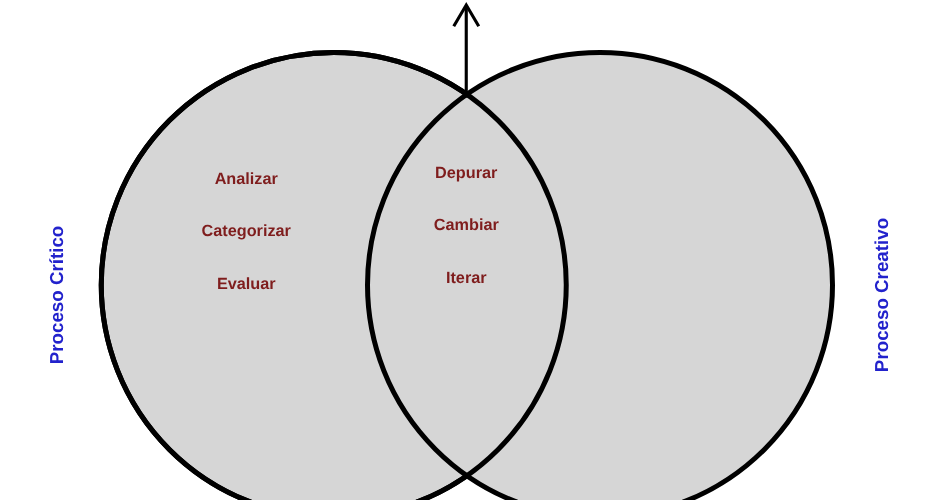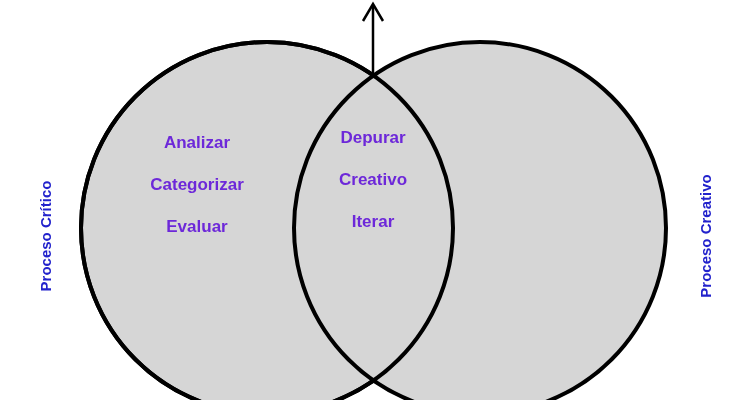--- a/index.html
+++ b/index.html
@@ -25,23 +25,23 @@
   }
   .col {
     position: absolute;
     display: flex;
     flex-direction: column;
     align-items: center;
     gap: 22px;
     width: 170px;
   }
   .item {
-    font-size: 17px;
+    font-size: 13px;
     font-weight: bold;
-    color: #6d28d9;
+    color: #7f1d1d;
     line-height: 20px;
     white-space: nowrap;
   }
   .col-left   { left: 112px; top: 133px; }
   .col-center { left: 288px; top: 128px; }
   .col-right  { left: 442px; top: 133px; }
   .side-label {
     position: absolute;
     width: 220px;
     height: 20px;
@@ -74,18 +74,18 @@
   <div class="side-label side-right">Proceso Creativo</div>
 
   <div class="col col-left">
     <div class="item">Analizar</div>
     <div class="item">Categorizar</div>
     <div class="item">Evaluar</div>
   </div>
 
   <div class="col col-center">
     <div class="item">Depurar</div>
-    <div class="item">Creativo</div>
+    <div class="item">Cambiar</div>
     <div class="item">Iterar</div>
   </div>
 
 
 </div>
 
 </body></html>

